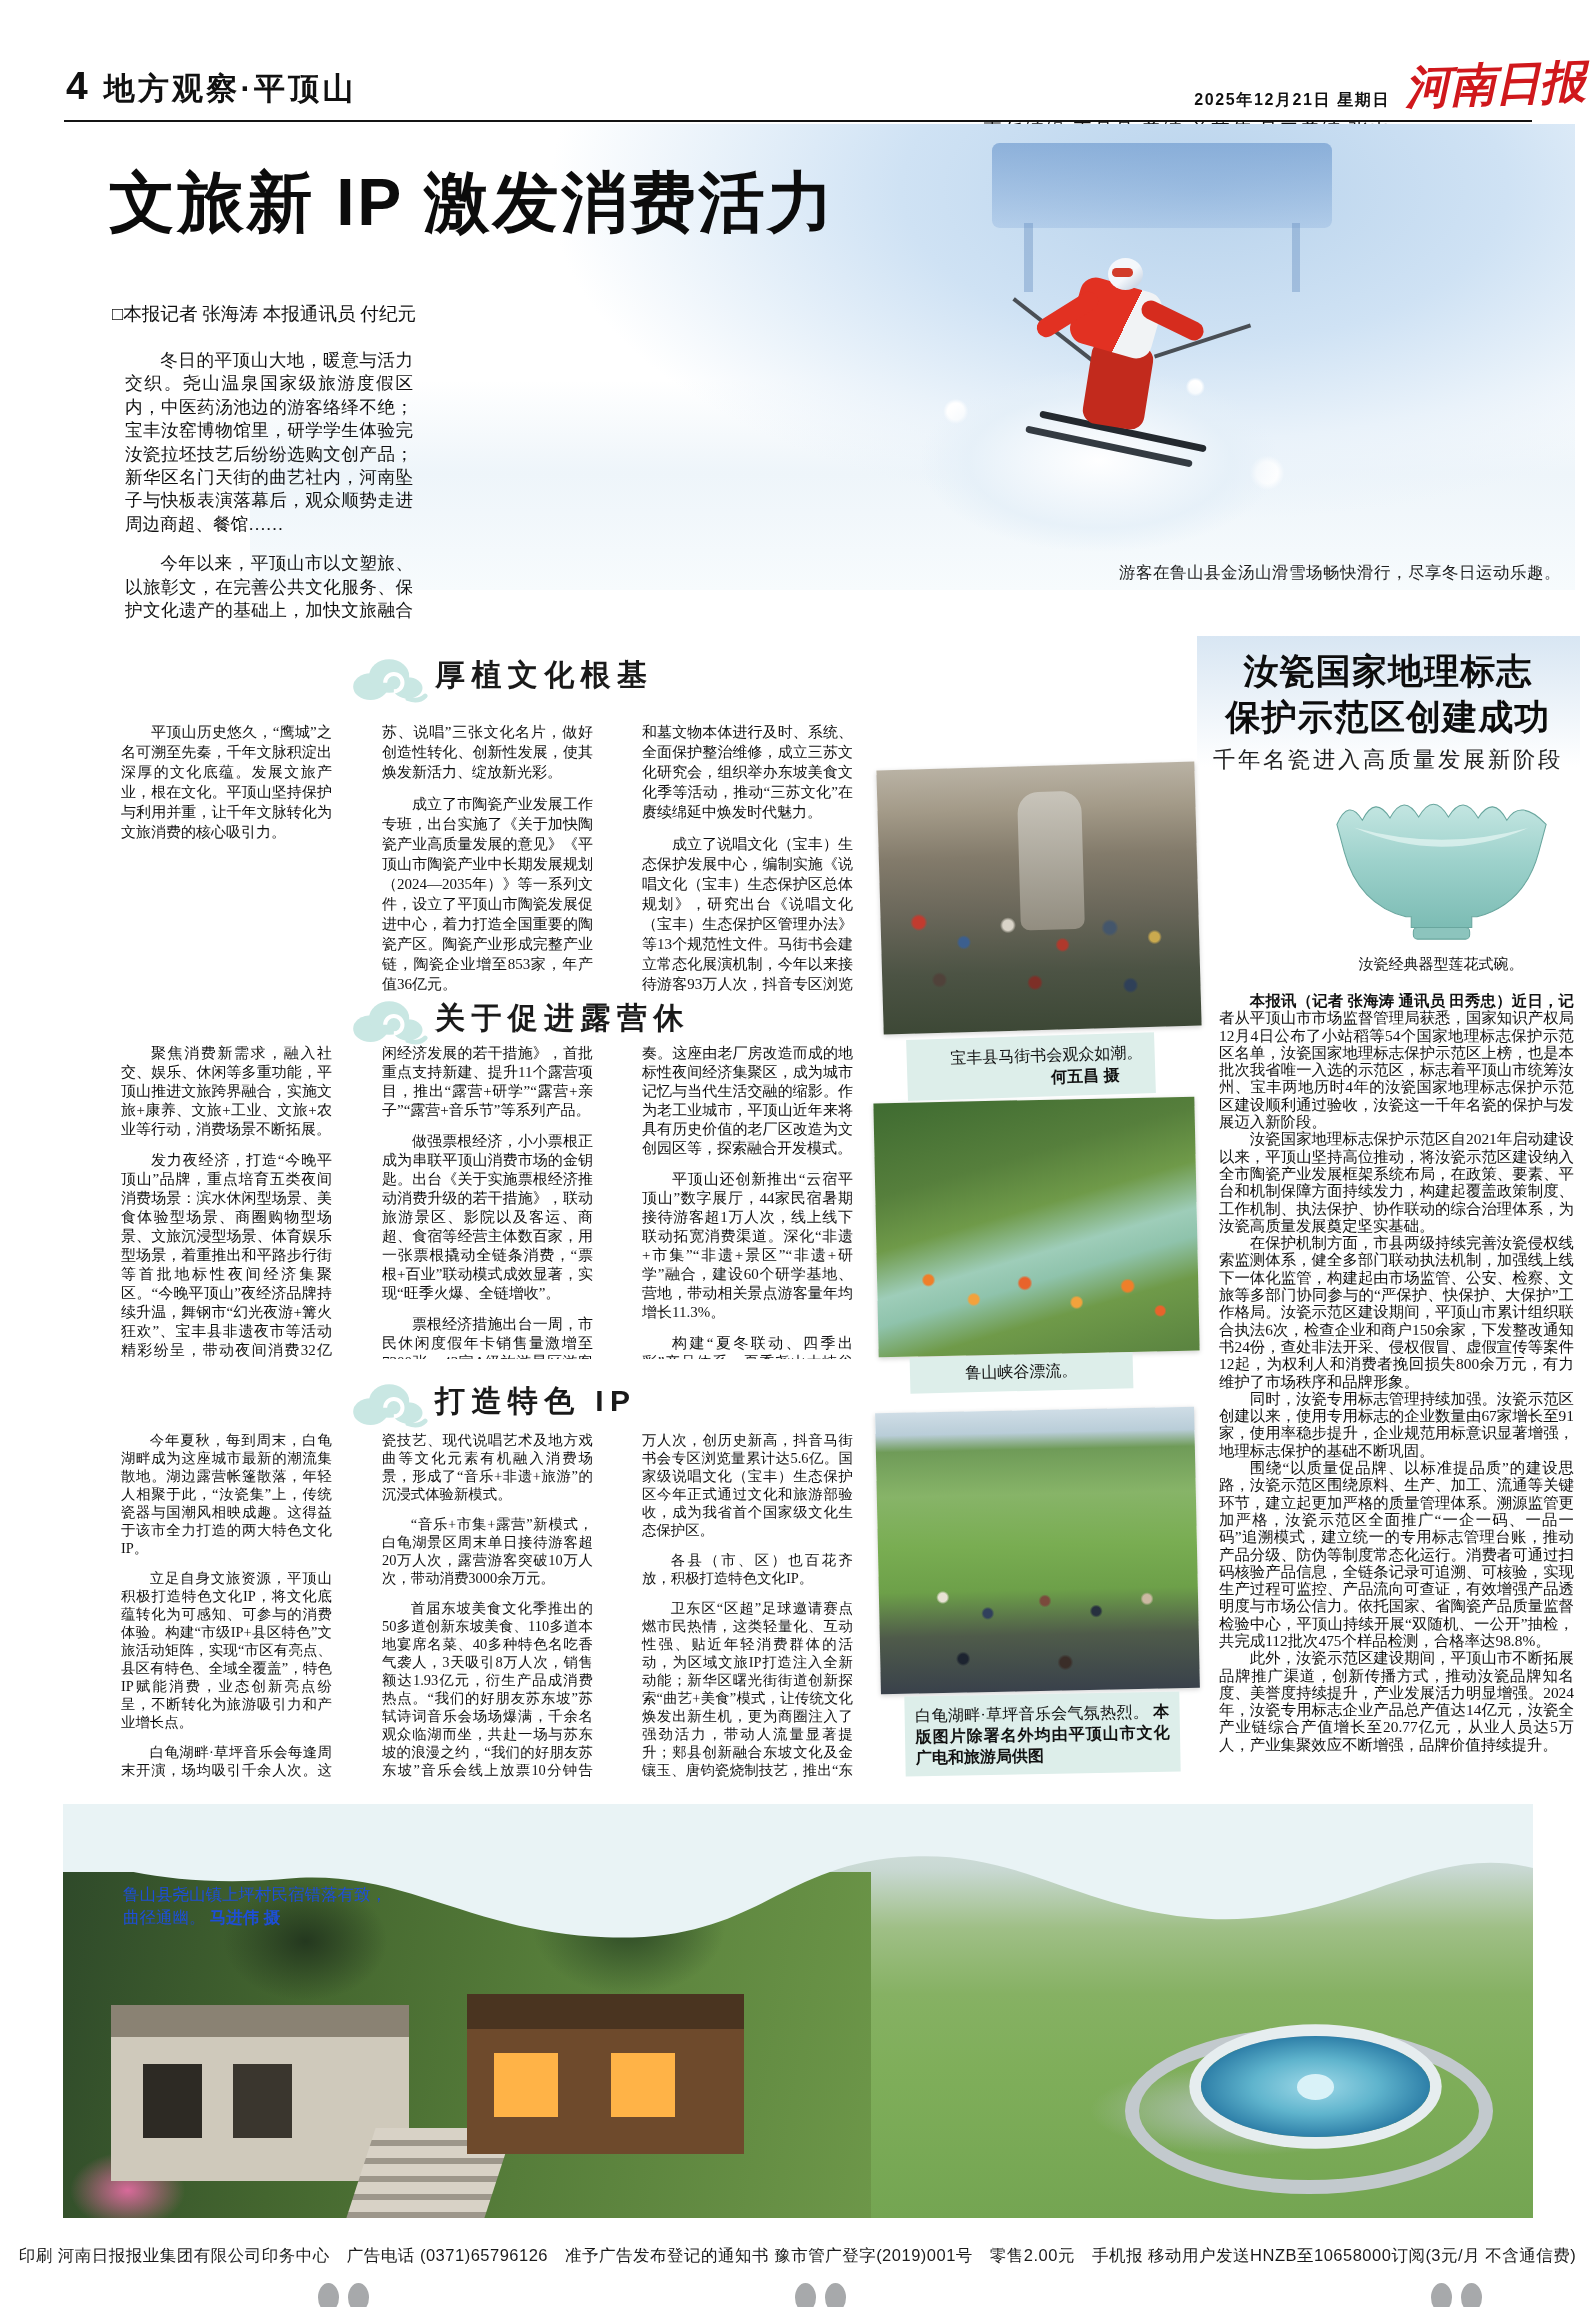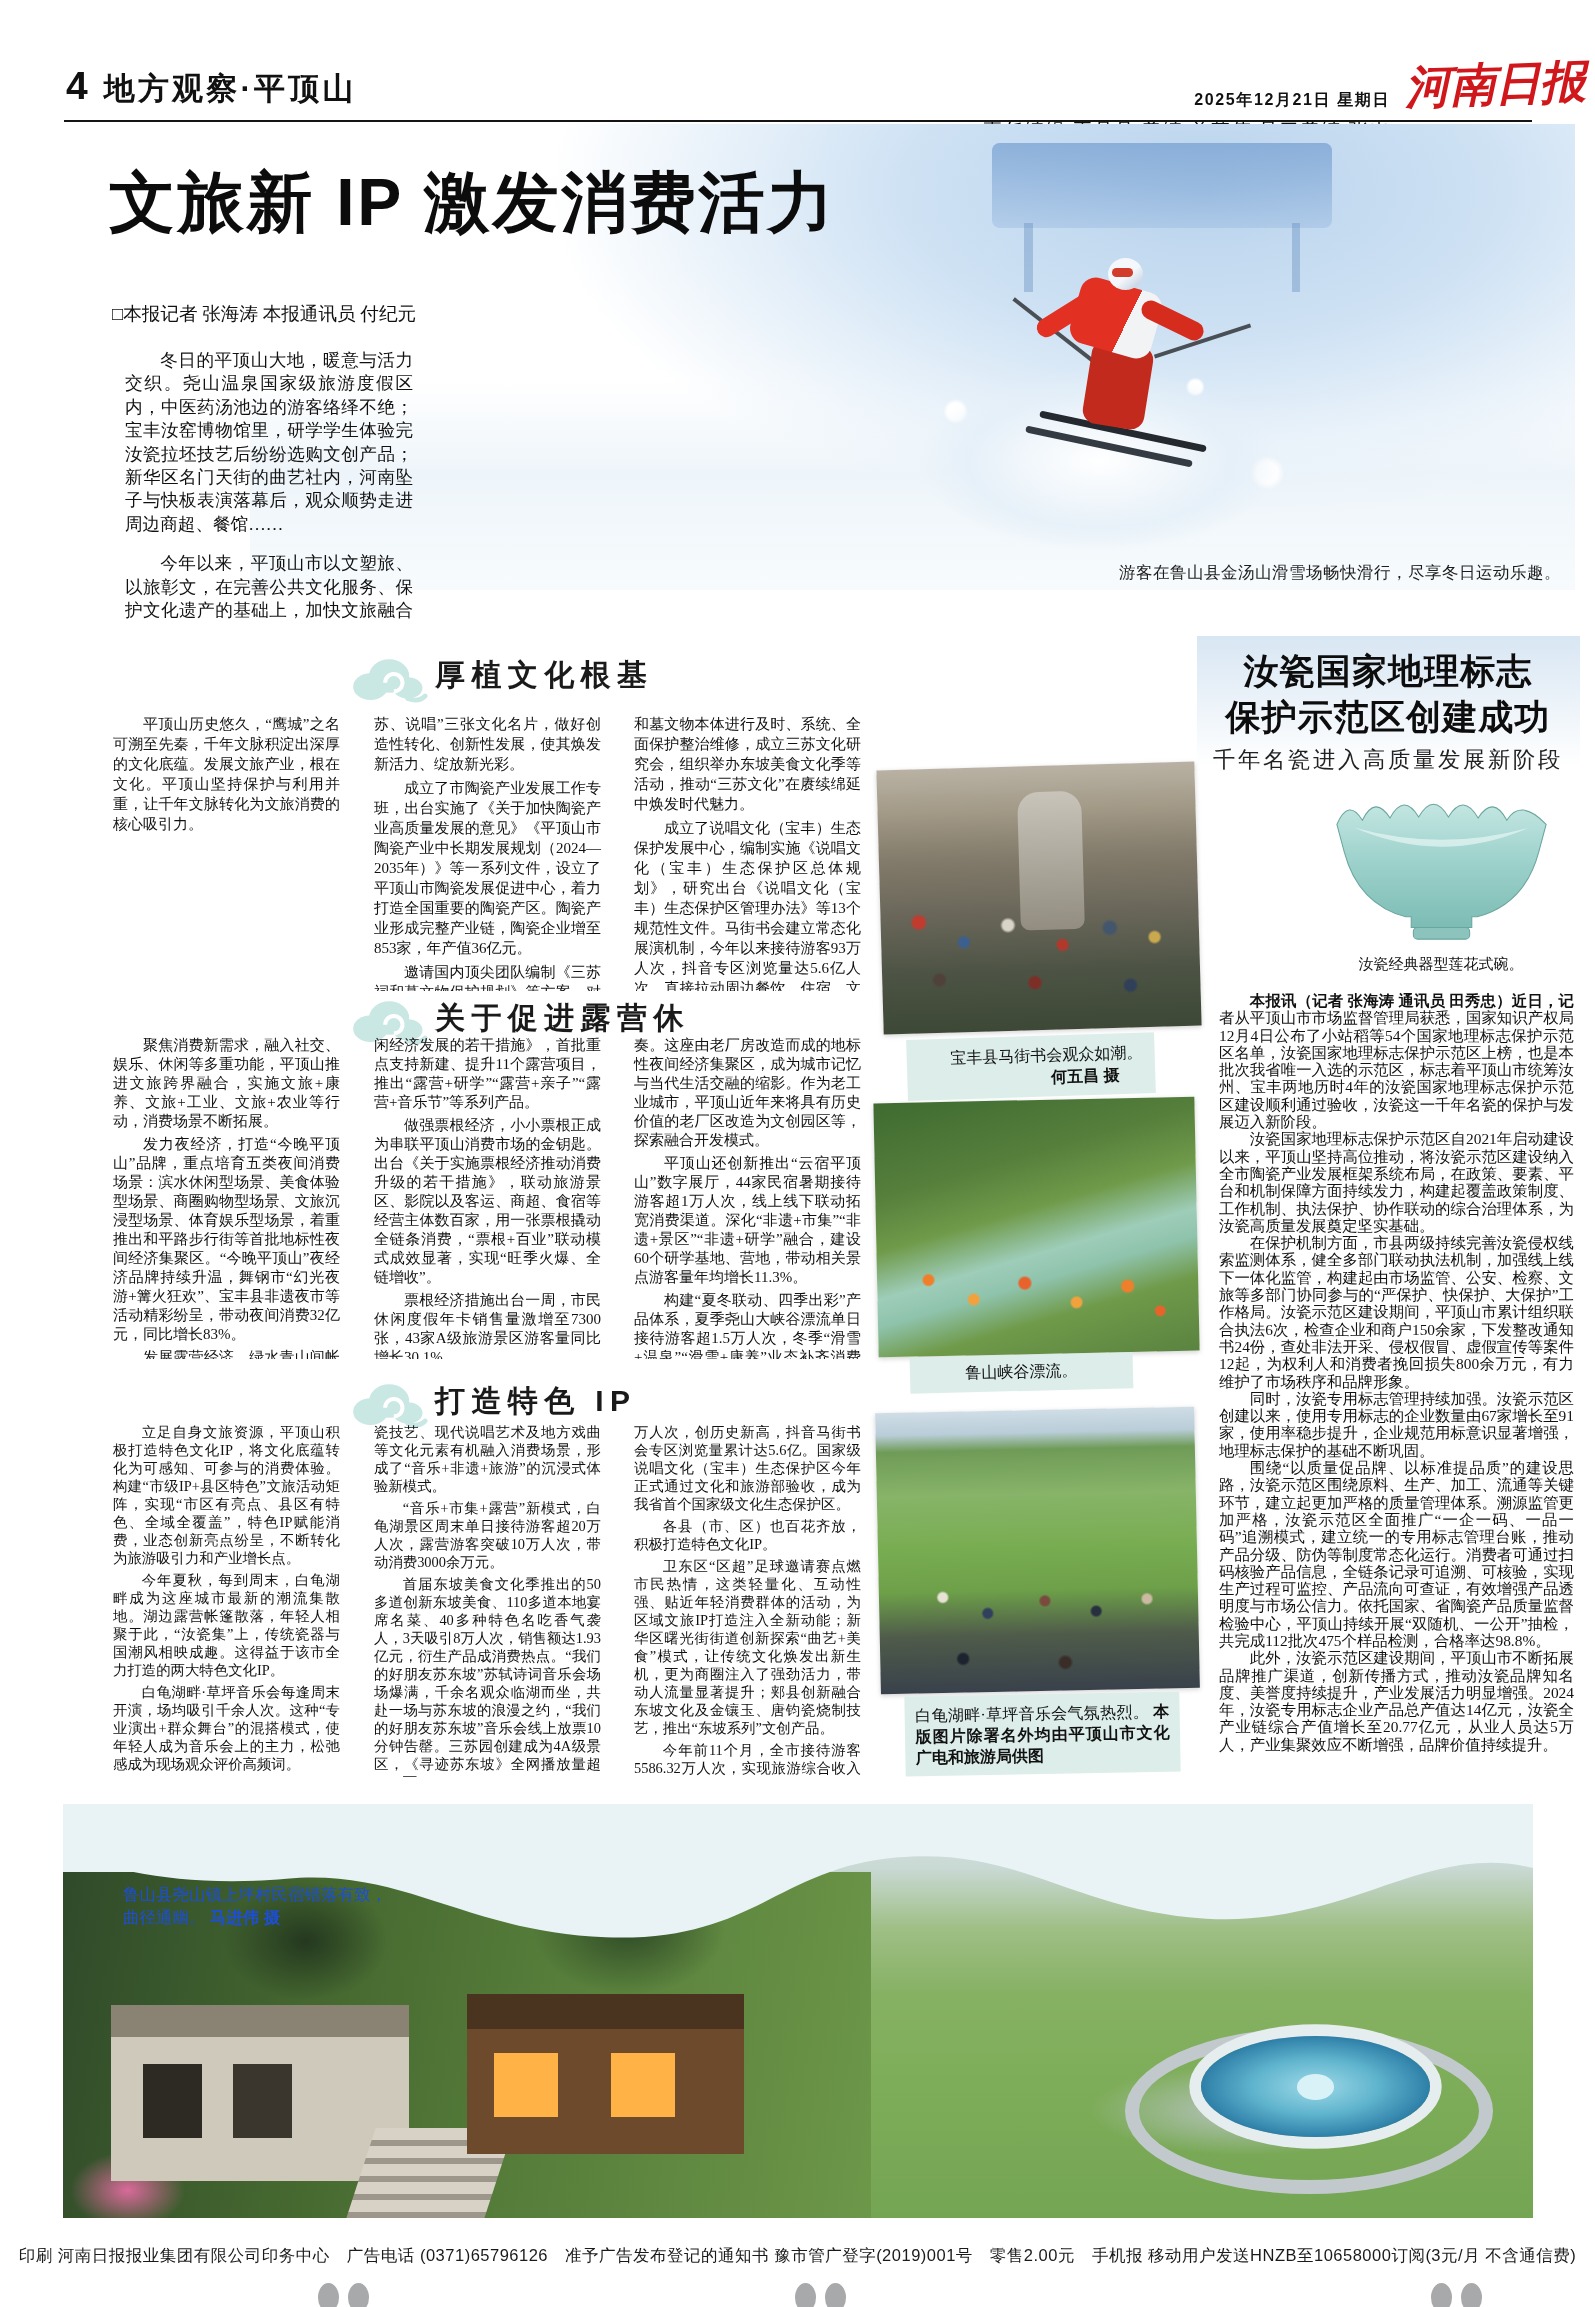--- a/index.html
+++ b/index.html
@@ -59,21 +59,21 @@
   
   .intro{position:absolute;left:109px;top:333px;width:320px;height:286px;z-index:2;
          font-size:17.6px;line-height:23.4px;text-align:justify;overflow:hidden;}
   .intro p{margin:16px;text-indent:2em;}
 
   
   .cloud{position:absolute;width:83px;height:60px;}
   .stitle{position:absolute;margin:0;font-family:"Liberation Sans",sans-serif;font-size:30px;
           font-weight:800;letter-spacing:6.4px;color:#1a1a1a;}
   .scol{position:absolute;width:235px;text-align:justify;overflow:hidden;}
-  .scol p{margin:4px;text-indent:2em;}
+  .scol p{margin:12px;text-indent:2em;}
   .scol p.cont{text-indent:0;}
   .s1col{top:710px;height:281px;font-size:15px;line-height:20px;}
   .s2col{top:1032px;height:327px;font-size:15px;line-height:19px;}
   .s3col{top:1419px;height:358px;font-size:14.4px;line-height:18px;}
   .colA{left:109px;} .colB{left:370px;} .colC{left:630px;}
 
   
   .mphoto{position:absolute;box-shadow:0 1.6px 5.3px rgba(0,0,0,.18);}
   .photo1{left:880px;top:766px;width:318px;height:264px;transform:rotate(-1.6deg);
      background:
@@ -268,22 +268,22 @@
     <g fill="#c9e7e3">
         <ellipse cx="36" cy="58" rx="26" ry="20"></ellipse>
         <ellipse cx="64" cy="42" rx="30" ry="25"></ellipse>
         <ellipse cx="92" cy="60" rx="22" ry="16"></ellipse>
       </g>
     <path d="M58 52a13 13 0 1 1 13 13" stroke="#ffffff" stroke-width="6" fill="none"></path>
     <path d="M92 76q16 6 26-4" stroke="#c9e7e3" stroke-width="7" fill="none" stroke-linecap="round"></path>
   </svg>
   <h2 class="stitle" style="left:435px;top:1381px;">打造特色 IP</h2>
   <div class="scol s3col colA">
+      <p>今年夏秋，每到周末，白龟湖畔成为这座城市最新的潮流集散地。湖边露营帐篷散落，年轻人相聚于此，“汝瓷集”上，传统瓷器与国潮风相映成趣。这得益于该市全力打造的两大特色文化IP。</p>
       <p>立足自身文旅资源，平顶山积极打造特色文化IP，将文化底蕴转化为可感知、可参与的消费体验。构建“市级IP+县区特色”文旅活动矩阵，实现“市区有亮点、县区有特色、全域全覆盖”，特色IP赋能消费，业态创新亮点纷呈，不断转化为旅游吸引力和产业增长点。</p>
-      <p>今年夏秋，每到周末，白龟湖畔成为这座城市最新的潮流集散地。湖边露营帐篷散落，年轻人相聚于此，“汝瓷集”上，传统瓷器与国潮风相映成趣。这得益于该市全力打造的两大特色文化IP。</p>
       <p>白龟湖畔·草坪音乐会每逢周末开演，场均吸引千余人次。这种“专业演出+群众舞台”的混搭模式，使年轻人成为音乐会上的主力，松弛感成为现场观众评价高频词。</p>
       <p>“汝瓷集”陶瓷青创市集将传统汝</p>
     </div>
   <div class="scol s3col colB">
       <p class="cont">瓷技艺、现代说唱艺术及地方戏曲等文化元素有机融入消费场景，形成了“音乐+非遗+旅游”的沉浸式体验新模式。</p>
       <p>“音乐+市集+露营”新模式，白龟湖景区周末单日接待游客超20万人次，露营游客突破10万人次，带动消费3000余万元。</p>
       <p>首届东坡美食文化季推出的50多道创新东坡美食、110多道本地宴席名菜、40多种特色名吃香气袭人，3天吸引8万人次，销售额达1.93亿元，衍生产品成消费热点。“我们的好朋友苏东坡”苏轼诗词音乐会场场爆满，千余名观众临湖而坐，共赴一场与苏东坡的浪漫之约，“我们的好朋友苏东坡”音乐会线上放票10分钟告罄。三苏园创建成为4A级景区，《寻迹苏东坡》全网播放量超8300万。</p>
       <p>2025年线下马街书会游客突破70</p>
     </div>
   <div class="scol s3col colC">

